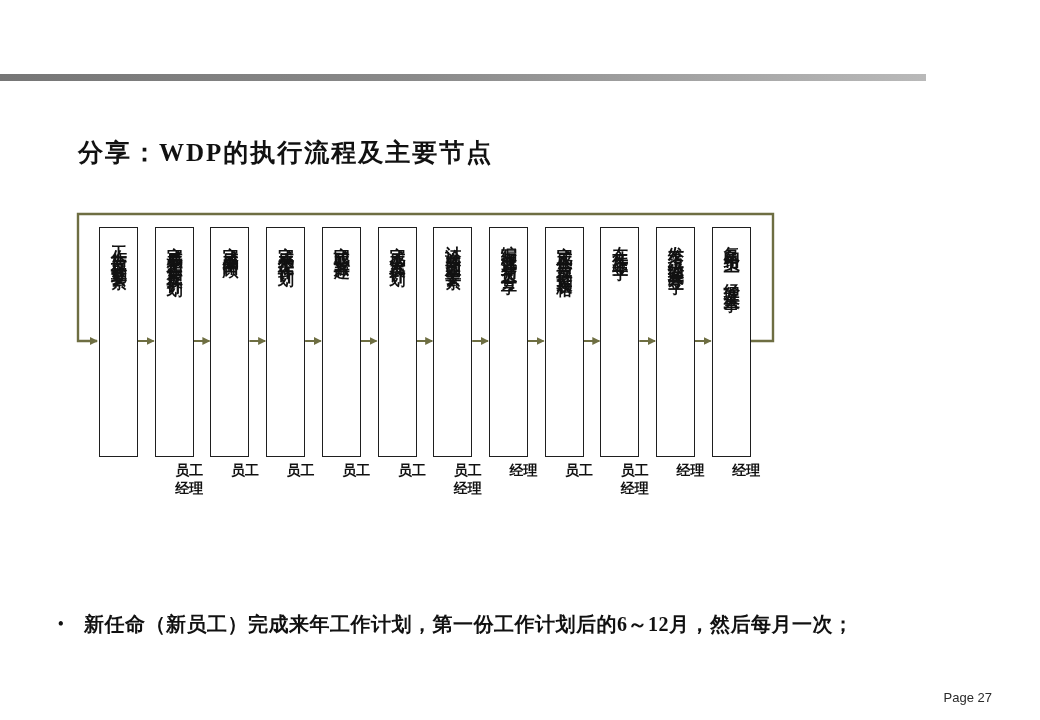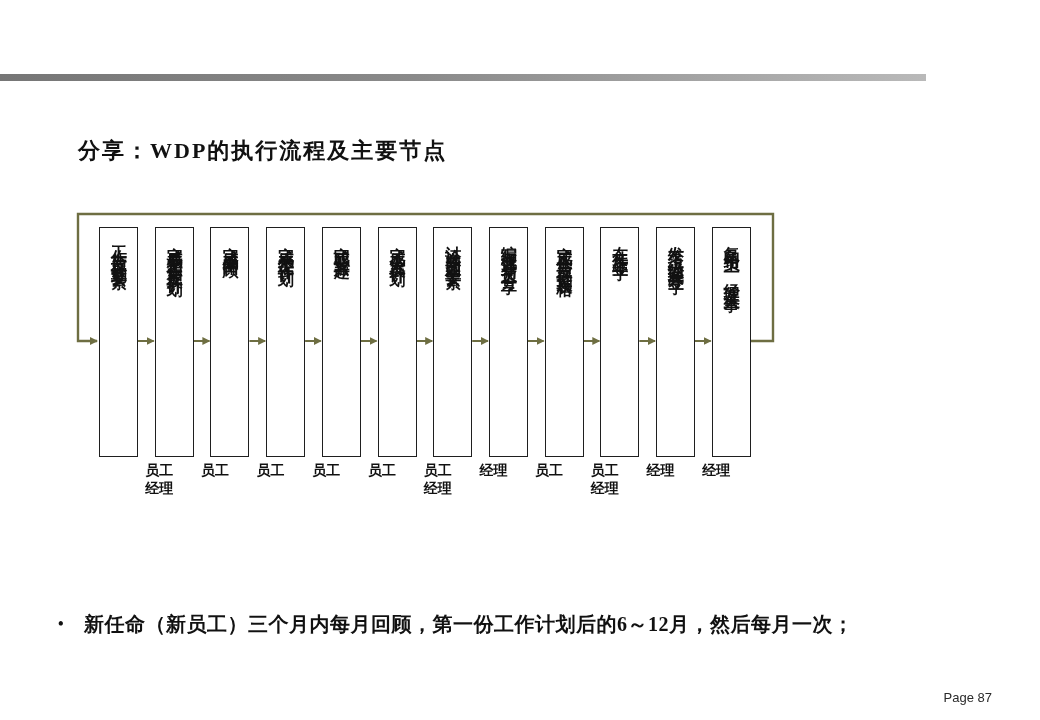--- a/index.html
+++ b/index.html
@@ -16,21 +16,21 @@
   .top-bar {
     position: absolute;
     left: 0; top: 74px;
     width: 926px; height: 7px;
     background: linear-gradient(to right, #767676, #8a8a8a 45%, #b9b9b9);
   }
 
   .slide-title {
     position: absolute;
     left: 78px; top: 136px;
-    font-size: 22px;
+    font-size: 25px;
     font-weight: 700;
     letter-spacing: 2px;
     white-space: nowrap;
   }
 
   .flow-layer { position: absolute; inset: 0; }
 
   svg.connectors { position: absolute; left: 0; top: 0; width: 1040px; height: 720px; }
 
   .flow-box {
@@ -51,21 +51,21 @@
     font-weight: 600;
     letter-spacing: 3.5px;
     padding-top: 5px;
     box-sizing: border-box;
     margin: 0 auto;
   }
   .flow-role {
     position: absolute;
     top: 462px;
     width: 58px;
-    text-align: left;
+    text-align: right;
     font-size: 14px;
     font-weight: 600;
     line-height: 18px;
     white-space: pre-line;
   }
 
   .bullet-row {
     position: absolute;
     left: 58px;
     white-space: nowrap;
@@ -166,18 +166,18 @@
         <span class="flow-box-text">发给上一级经理并签字</span>
       </div>
       <div class="flow-role" style="left: 646.5px;">经理</div>
       <div class="flow-box" style="left: 711.7px;">
         <span class="flow-box-text">复印给员工、经理及人事</span>
       </div>
       <div class="flow-role" style="left: 702.2px;">经理</div>
     </div>
 
   <div class="bullet-row bullet-2">
-    <span class="dot">•</span><span>新任命（新员工）三个月内每月回顾，第一份工作计划后的6～12月，然后每月一次；</span>
+    <span class="dot">•</span><span>新任命（新员工）完成来年工作计划，第一份工作计划后的6～12月，然后每月一次；</span>
   </div>
 
-  <div class="page-label">Page 87</div>
+  <div class="page-label">Page 27</div>
 
 </div>
 
 </body></html>

